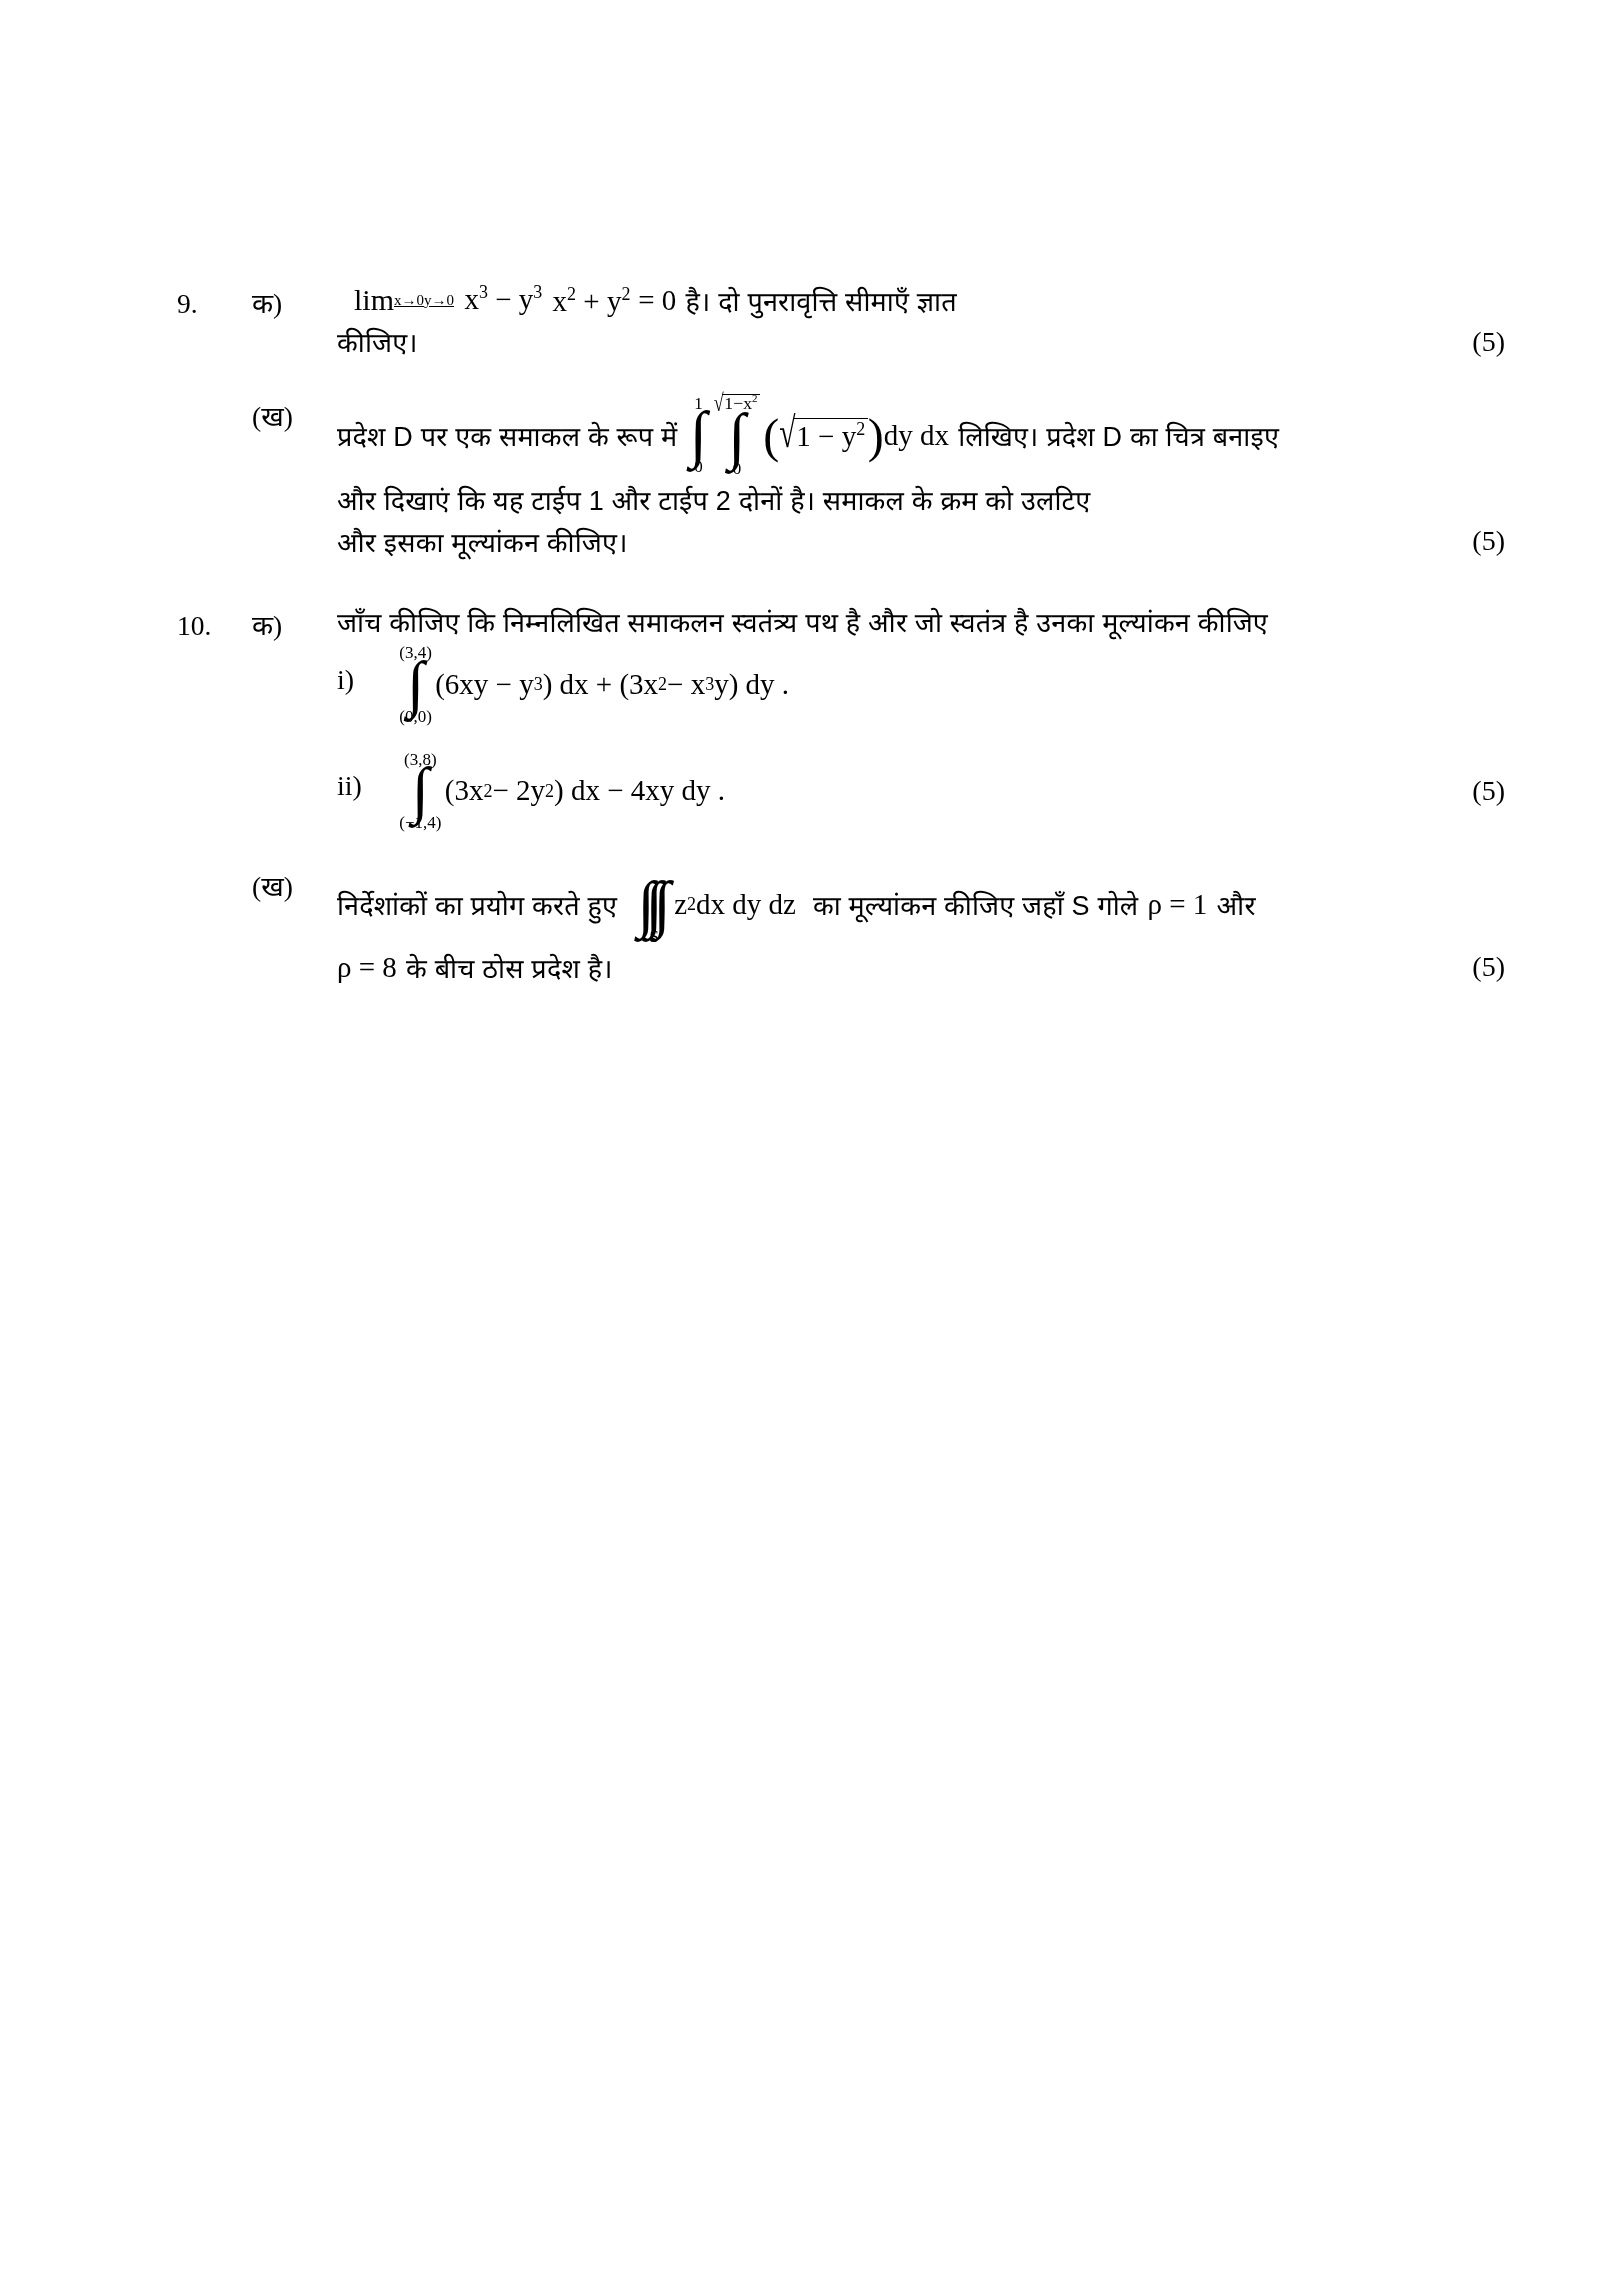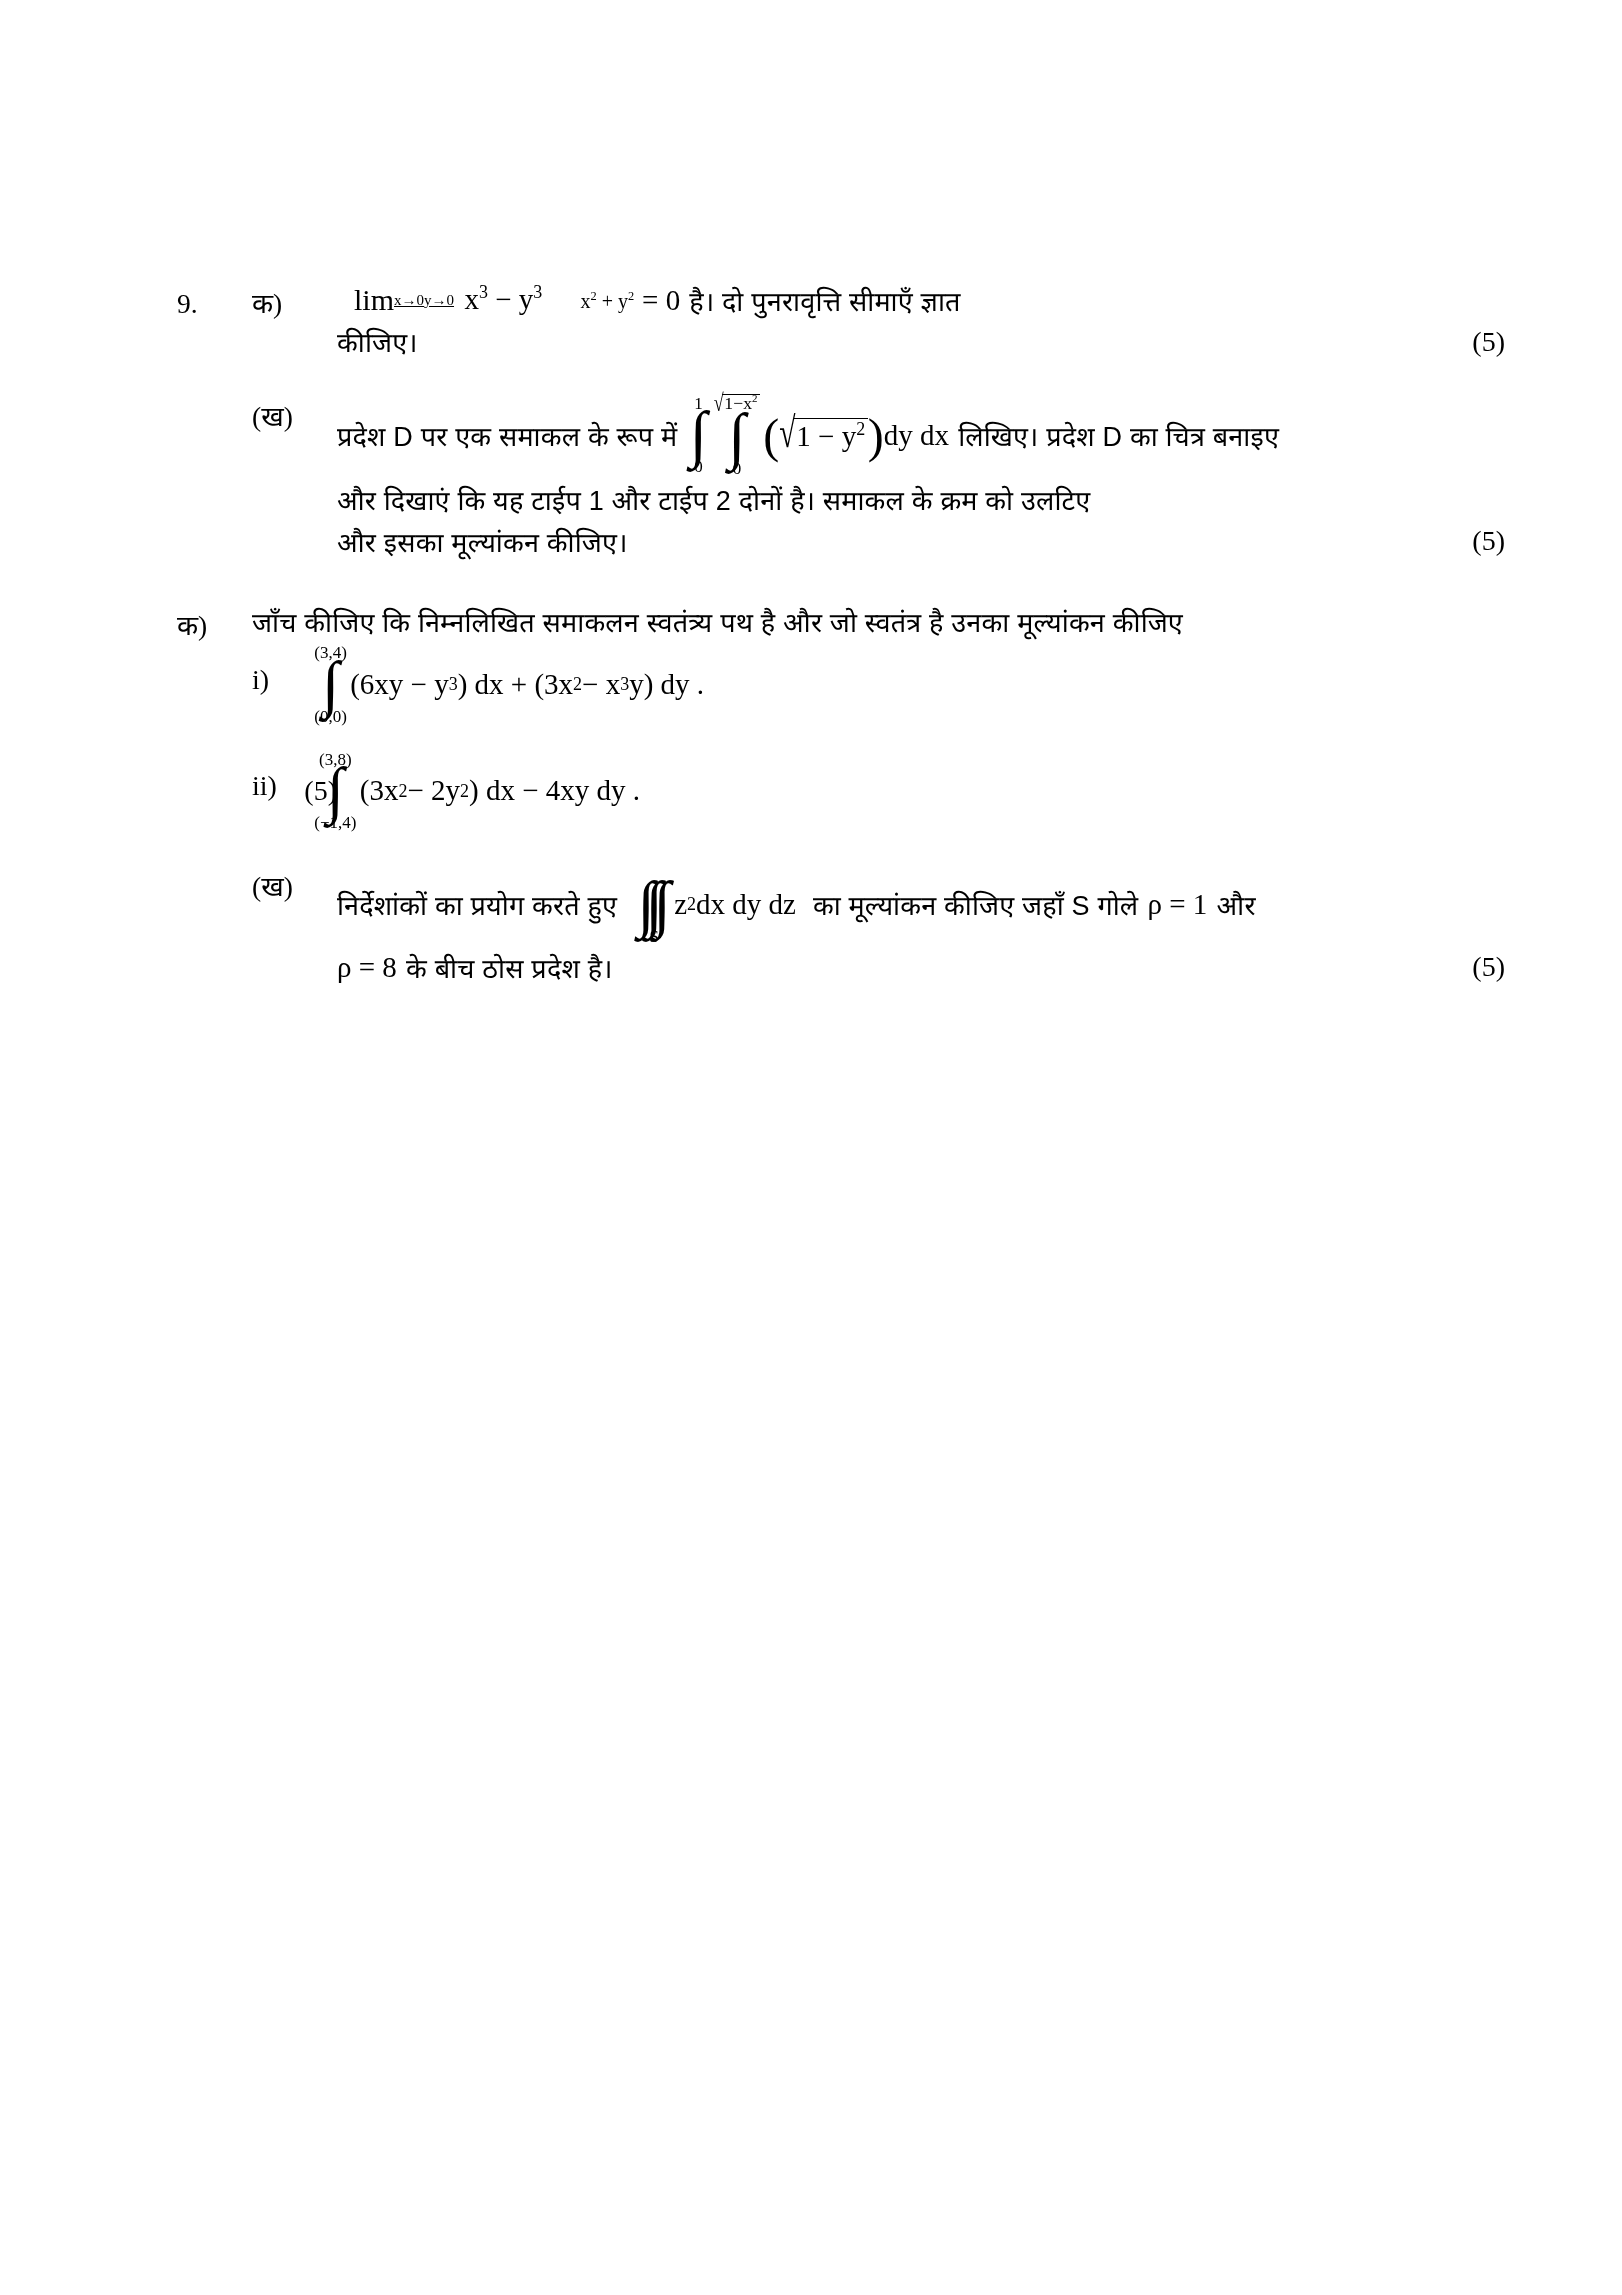--- a/index.html
+++ b/index.html
@@ -99,21 +99,21 @@
   .frac {
     display: inline-flex;
     flex-direction: row;
     align-items: center;
     justify-content: center;
     vertical-align: middle;
     line-height: 1.05;
     margin: 0 2.6px;
   }
   .frac .num { padding: 0 5.2px 2px 5.2px; font-size: 29px; }
-  .frac .den { padding: 2px 5.2px 0 5.2px; font-size: 20px; margin-left: 28px; }
+  .frac .den { padding: 2px 5.2px 0 5.2px; font-size: 29px; }
   .frac .bar {
     width: 100%;
     height: 2px;
     background: #000;
   }
 
   
   .rad {
     display: inline-flex;
     align-items: stretch;
@@ -262,20 +262,21 @@
           <span class="hindi">और इसका मूल्यांकन कीजिए।</span>
           <span class="marks">(5)</span>
         </div>
 
       </div>
     </div>
 
     <div class="blockgap-2"></div>
 
     <div class="qblock">
+      <div class="qnum">10.</div>
       <div class="qpart">क)</div>
       <div class="qbody">
 
         <div class="line">
           <span class="hindi">जाँच कीजिए कि निम्नलिखित समाकलन स्वतंत्र्य पथ है और जो स्वतंत्र है उनका मूल्यांकन कीजिए</span>
         </div>
 
         <div class="sub-item">
           <div class="roman">i)</div>
           <div class="line">

